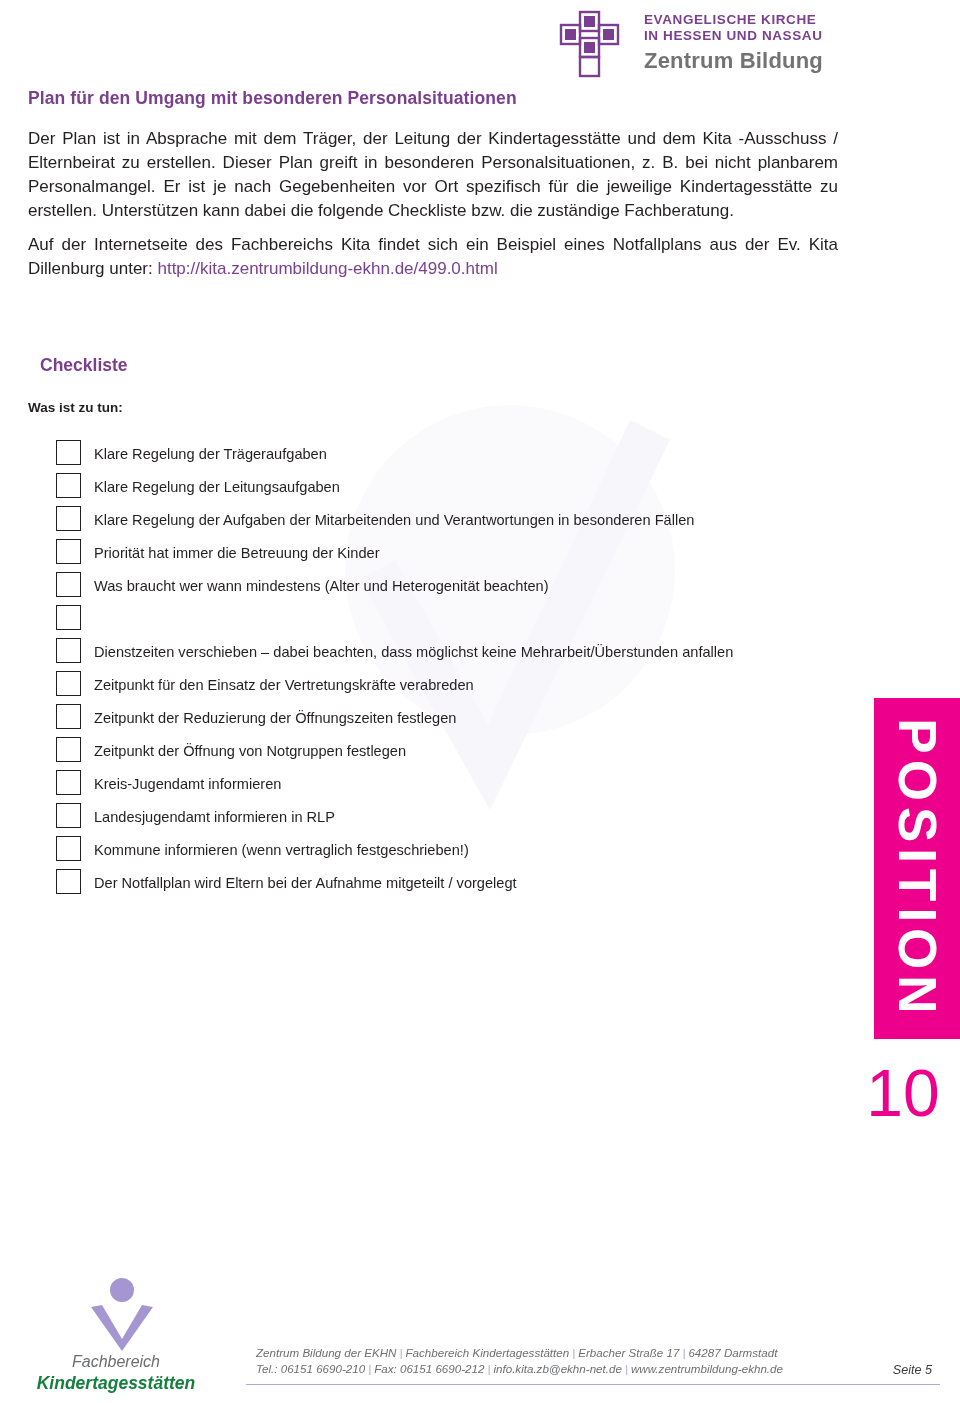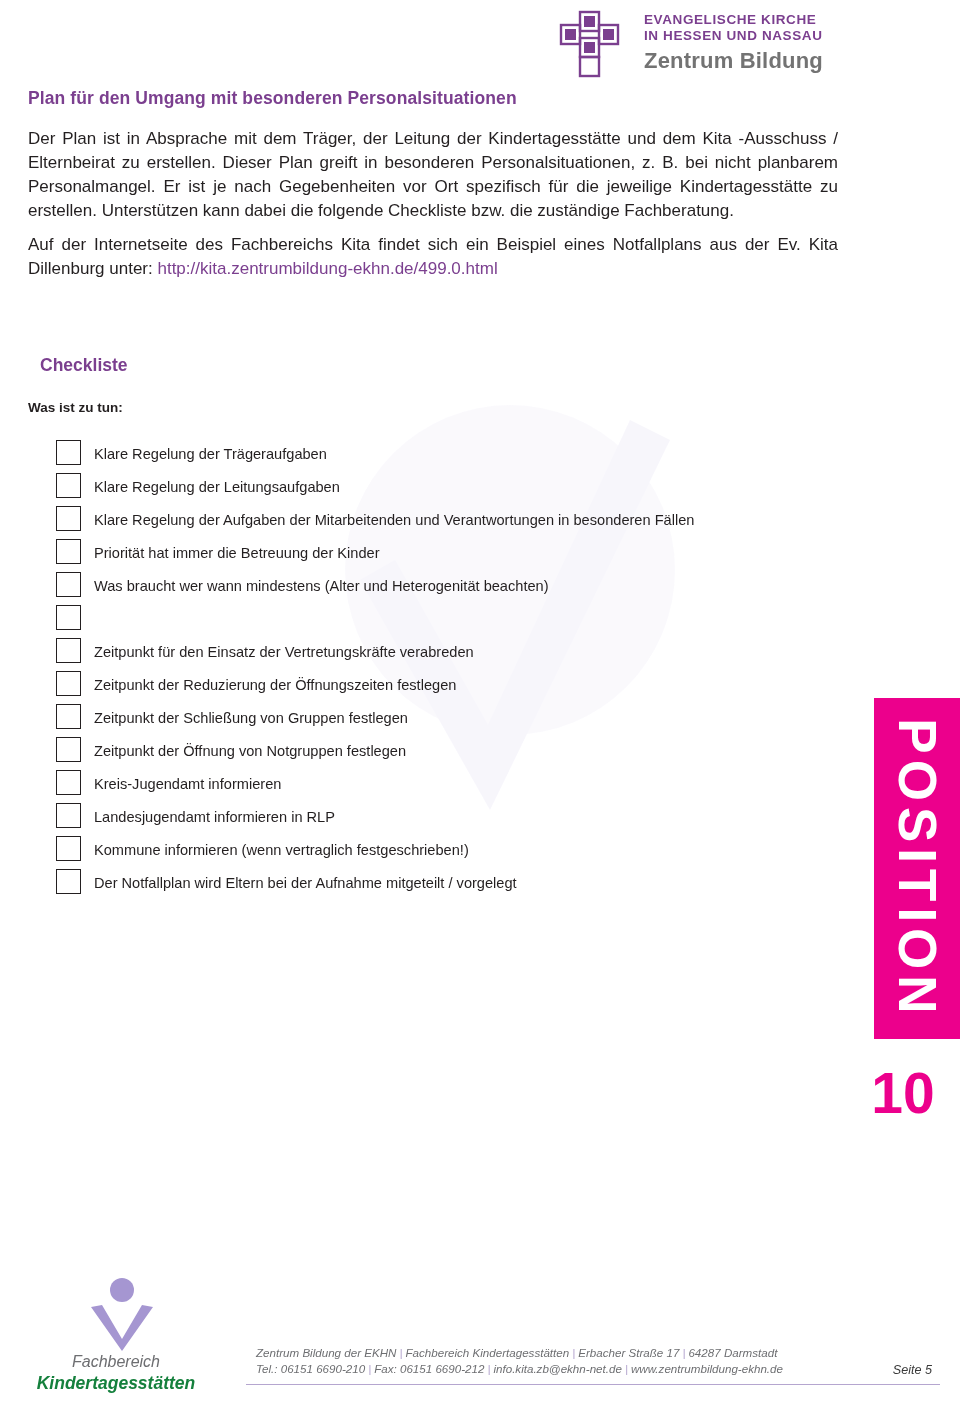--- a/index.html
+++ b/index.html
@@ -164,22 +164,22 @@
     font-size: 53px;
     font-weight: bold;
     letter-spacing: 6px;
   }
   .position-number {
     position: absolute;
     right: 14px;
     top: 1060px;
     width: 86px;
     text-align: center;
-    font-size: 57px;
-    font-weight: bold;
+    font-size: 66px;
+    font-weight: normal;
     color: #ec008c;
     line-height: 66px;
   }
 
   
   .footer {
     position: absolute;
     left: 0;
     bottom: 0;
     width: 960px;
@@ -313,29 +313,29 @@
         </li>
         <li>
           <span class="box"></span>
           <span class="txt">Was braucht wer wann mindestens (Alter und Heterogenität beachten)</span>
         </li>
         <li>
           <span class="box"></span>
         </li>
         <li>
           <span class="box"></span>
+          <span class="txt">Dienstzeiten verschieben – dabei beachten, dass möglichst keine Mehrarbeit/Überstunden anfallen</span>
+        </li>
+        <li>
+          <span class="box"></span>
           <span class="txt">Zeitpunkt für den Einsatz der Vertretungskräfte verabreden</span>
         </li>
         <li>
           <span class="box"></span>
           <span class="txt">Zeitpunkt der Reduzierung der Öffnungszeiten festlegen</span>
-        </li>
-        <li>
-          <span class="box"></span>
-          <span class="txt">Zeitpunkt der Schließung von Gruppen festlegen</span>
         </li>
         <li>
           <span class="box"></span>
           <span class="txt">Zeitpunkt der Öffnung von Notgruppen festlegen</span>
         </li>
         <li>
           <span class="box"></span>
           <span class="txt">Kreis-Jugendamt informieren</span>
         </li>
         <li>

